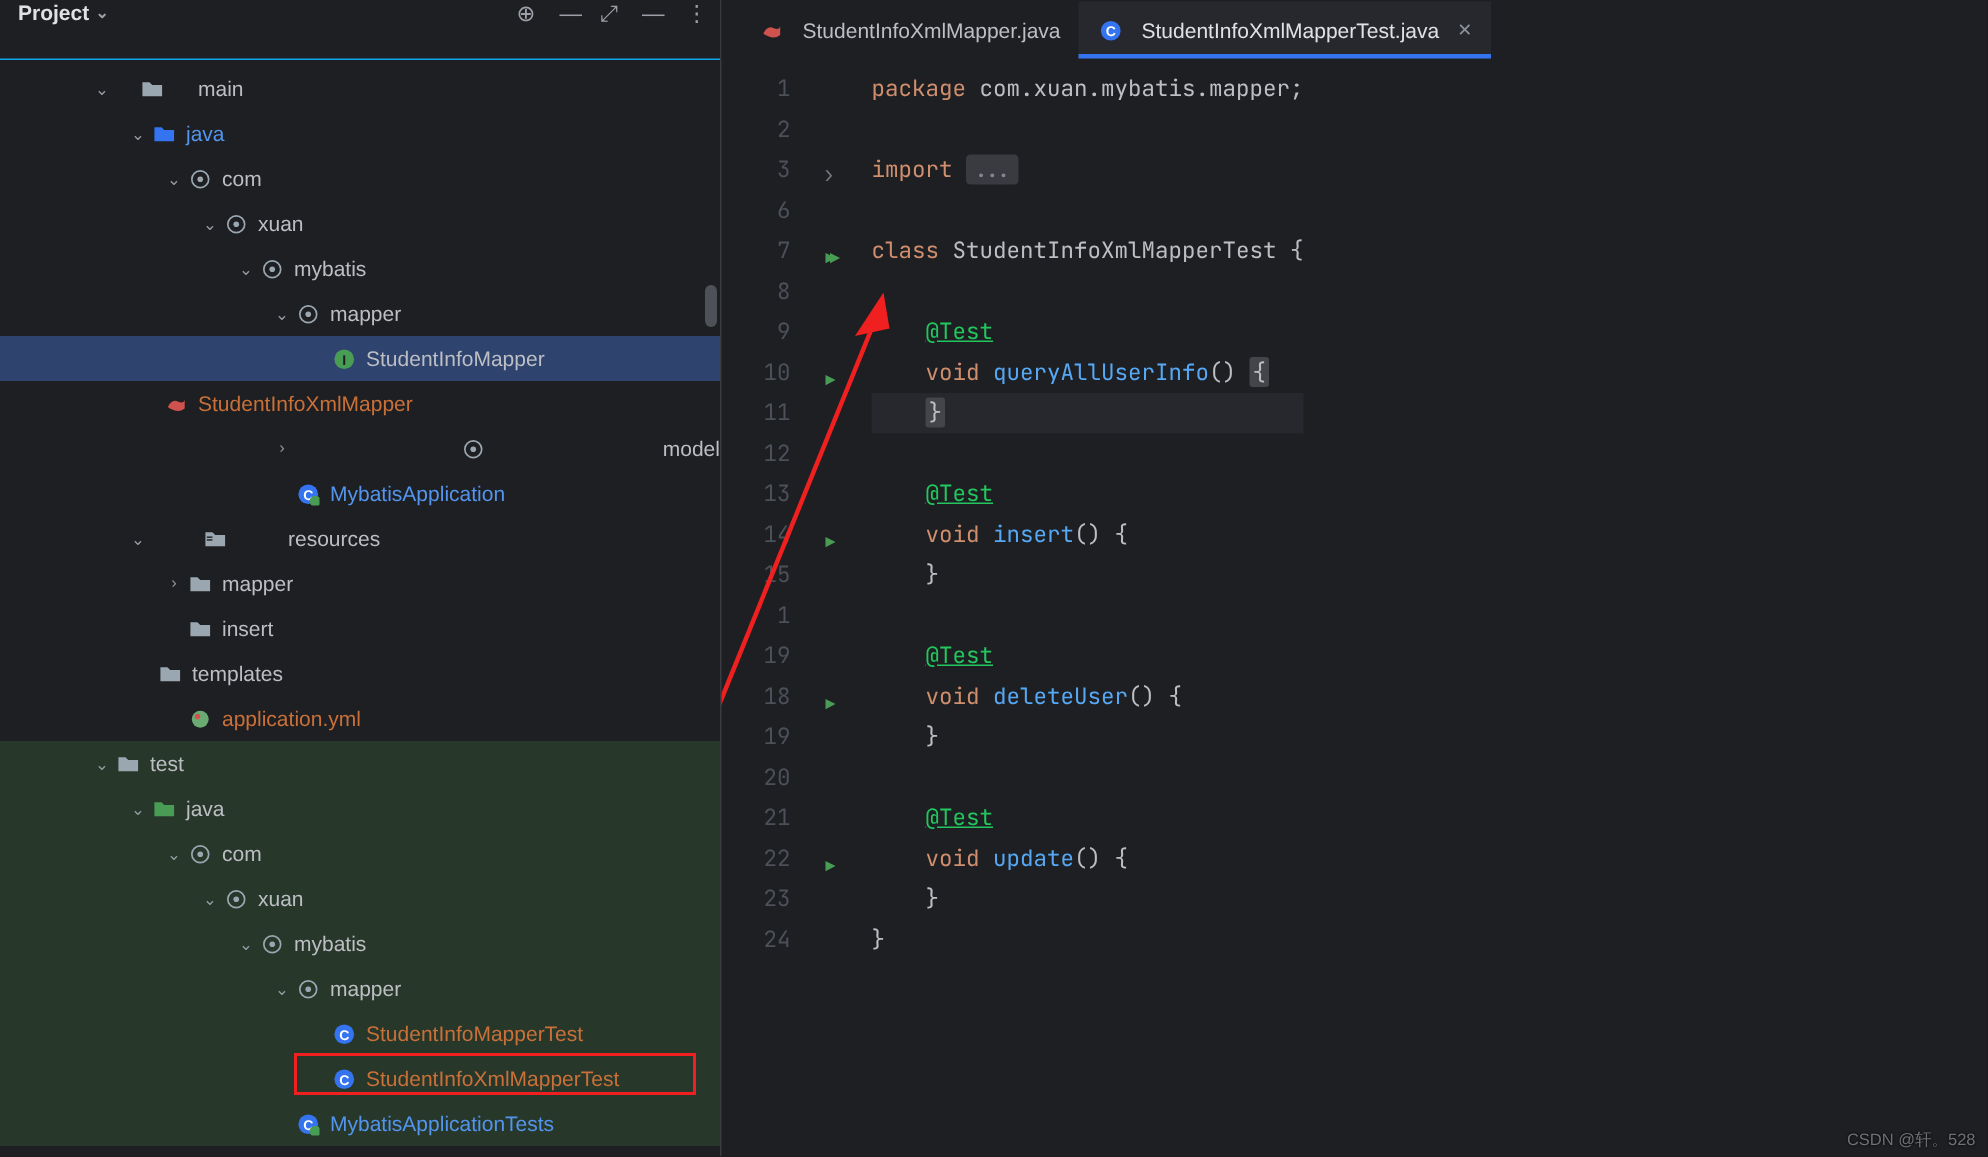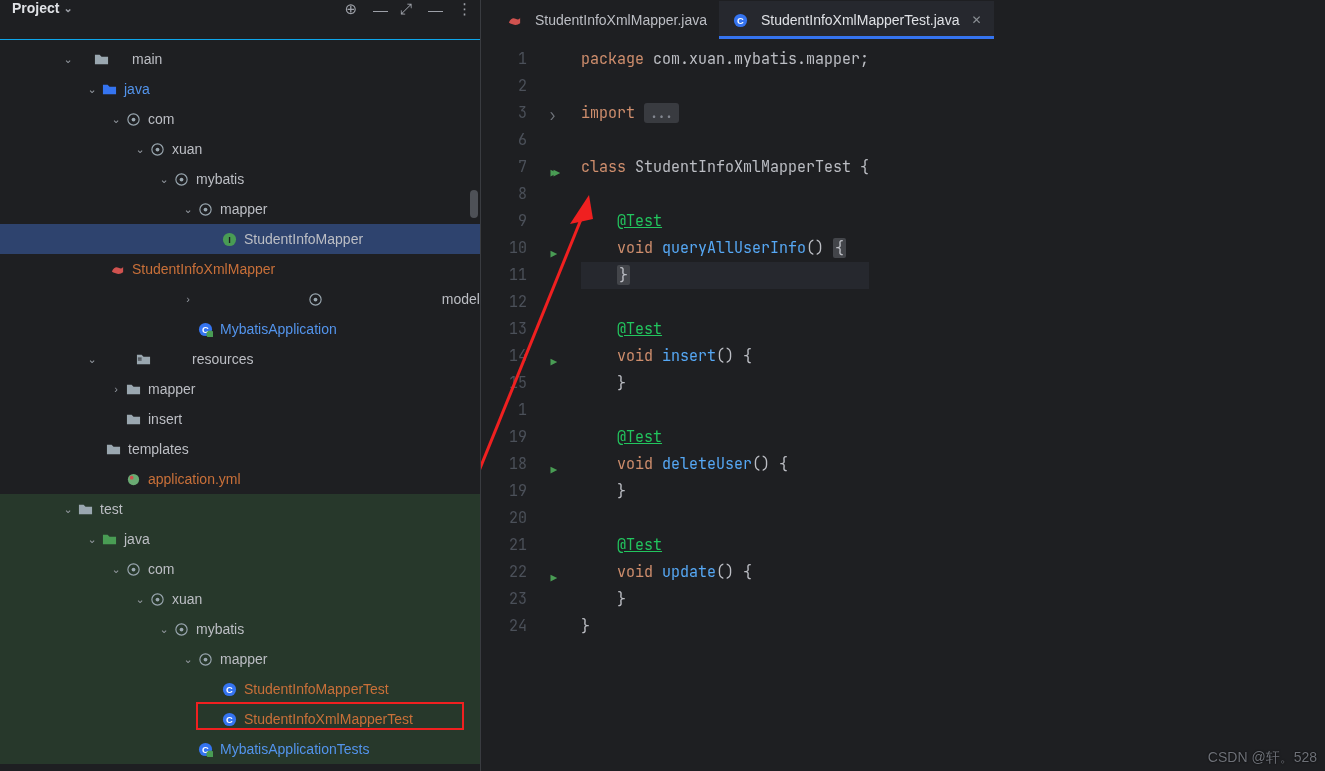--- a/index.html
+++ b/index.html
@@ -40,21 +40,21 @@
 .code-line { height:27px; }
 .kwd { color:#cf8e6d; }
 .pkg { color:#bcbec4; }
 .ann { color:#22c55e;text-decoration:underline; }
 .fn { color:#56a8f5; }
 .br { color:#bcbec4; }
 .fold { background:#393b40; color:#838790; padding:0 4px; border-radius:3px;}
 .hl-brace { background:#43454a; padding:0 2px; border-radius:2px;}
 .caret-line { background:#26282e; }
 .arrow-annotation { position:absolute; pointer-events:none; }
-.watermark { position:absolute; right:8px; bottom:4px; color:#6e7178; font-size:14px; text-shadow:0 0 2px #000;margin-left:48px; }
+.watermark { position:absolute; right:8px; bottom:4px; color:#6e7178; font-size:11px; text-shadow:0 0 2px #000;margin-left:48px; }
 svg.circ { width:15px;height:15px; }
 </style>
 </head>
 <body>
 
 <div class="app">
 
   <div class="sidebar">
     <div class="sidebar-header">
       <div class="project-label">

